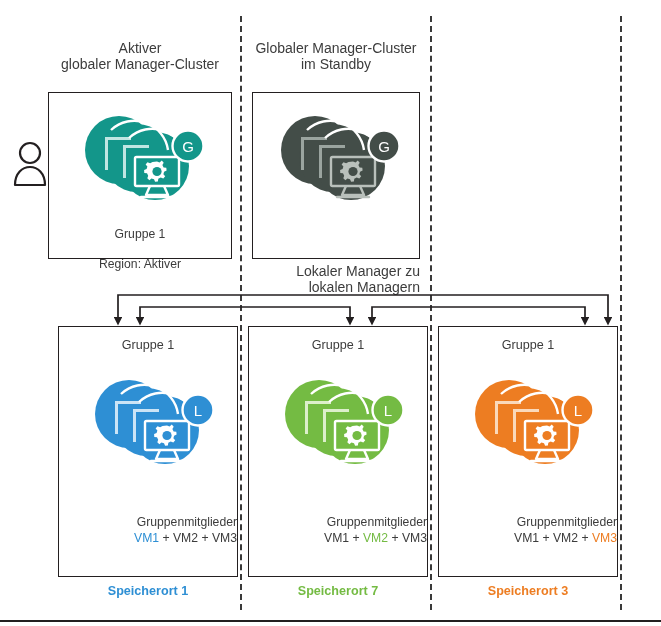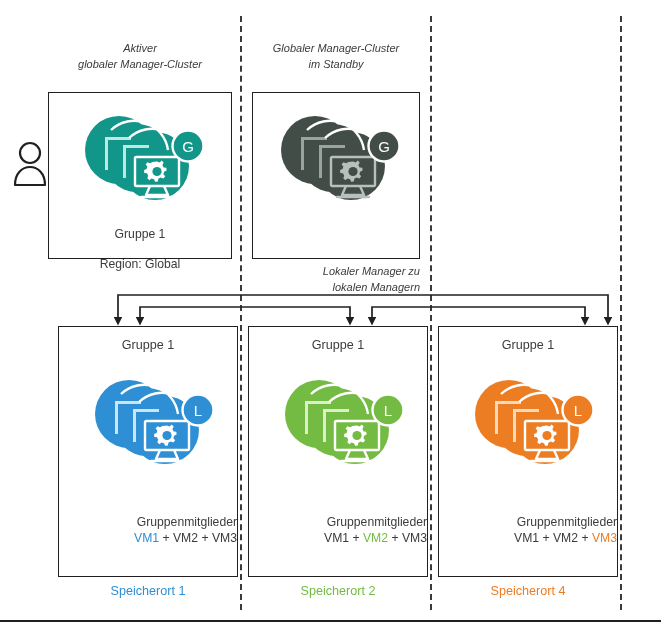--- a/index.html
+++ b/index.html
@@ -23,40 +23,39 @@
 
   
   .panel{
     position:absolute;border:1.6px solid #231f20;background:#fff;
     box-sizing:border-box;
   }
 
   
   .caption{
     position:absolute;text-align:center;
-    font-size:11px;line-height:16px;color:#3c3c3c;
+    font-size:14px;line-height:16px;color:#3c3c3c;
     white-space:pre-line;
-    font-style:italic;
   }
   .panel-title{
     position:absolute;text-align:center;width:100%;
     font-size:12.6px;line-height:16px;color:#3c3c3c;
   }
   .panel-foot{
     position:absolute;text-align:center;width:100%;
     font-size:12.2px;line-height:15px;color:#3c3c3c;
     white-space:pre-line;
   }
   .members{
     position:absolute;text-align:right;width:100%;
     font-size:12.2px;line-height:16px;color:#3c3c3c;
   }
   .store-label{
     position:absolute;text-align:center;
-    font-size:12.6px;line-height:16px;
+    font-size:12.6px;line-height:16px;font-weight:bold;
   }
 
   svg{display:block;}
   .icon-wrap{position:absolute;}
   .person{position:absolute;}
   .connector{position:absolute;left:0;top:0;}
 </style>
 </head>
 <body>
 
@@ -105,21 +104,21 @@
         </g>
         <circle cx="82" cy="66.5" r="4.6" fill="#13968A"></circle>
 
         <circle cx="113" cy="41" r="15.5" fill="#13968A" stroke="#ffffff" stroke-width="2.4"></circle>
         <text x="113" y="46.5" text-anchor="middle" font-family="Liberation Sans, sans-serif" font-size="15" fill="#ffffff">G</text>
       </svg>
     </div>
 
     <div class="panel-foot" style="left:0;top:119px;">
       <span>Gruppe 1</span><br>
-      <span>Region: Global</span>
+      <span>Region: Aktiver</span>
     </div>
   </div>
 
   <div class="panel" style="left:252px;top:92px;width:168px;height:167px;">
 
     <div class="icon-wrap" style="left:18px;top:12px;">
       <svg width="132" height="108" viewBox="0 0 132 108" aria-hidden="true">
         <g fill="#434D48">
           <circle cx="44" cy="45" r="34"></circle>
           <circle cx="62" cy="53" r="34"></circle>
@@ -221,21 +220,21 @@
         <circle cx="113" cy="41" r="15.5" fill="#74BB43" stroke="#ffffff" stroke-width="2.4"></circle>
         <text x="113" y="46.5" text-anchor="middle" font-family="Liberation Sans, sans-serif" font-size="15" fill="#ffffff">L</text>
       </svg>
     </div>
 
     <div class="members" style="left:0;top:187px;">
       <span>Gruppenmitglieder</span><br>
       <span>VM1</span><span> + </span><span style="color:#74BB43;">VM2</span><span> + </span><span>VM3</span>
     </div>
   </div>
-  <div class="store-label" style="left:248px;top:583px;width:180px;color:#74BB43;">Speicherort 2</div>
+  <div class="store-label" style="left:248px;top:583px;width:180px;color:#74BB43;">Speicherort 7</div>
 
   <div class="panel" style="left:438px;top:326px;width:180px;height:251px;">
     <div class="panel-title" style="left:0;top:10px;">Gruppe 1</div>
 
     <div class="icon-wrap" style="left:26px;top:42px;">
       <svg width="132" height="108" viewBox="0 0 132 108" aria-hidden="true">
         <g fill="#ED7D22">
           <circle cx="44" cy="45" r="34"></circle>
           <circle cx="62" cy="53" r="34"></circle>
           <circle cx="80" cy="61" r="34"></circle>
@@ -255,17 +254,17 @@
         <circle cx="113" cy="41" r="15.5" fill="#ED7D22" stroke="#ffffff" stroke-width="2.4"></circle>
         <text x="113" y="46.5" text-anchor="middle" font-family="Liberation Sans, sans-serif" font-size="15" fill="#ffffff">L</text>
       </svg>
     </div>
 
     <div class="members" style="left:0;top:187px;">
       <span>Gruppenmitglieder</span><br>
       <span>VM1</span><span> + </span><span>VM2</span><span> + </span><span style="color:#ED7D22;">VM3</span>
     </div>
   </div>
-  <div class="store-label" style="left:438px;top:583px;width:180px;color:#ED7D22;">Speicherort 4</div>
+  <div class="store-label" style="left:438px;top:583px;width:180px;color:#ED7D22;">Speicherort 3</div>
 
   <div class="bottom-rule" style="top:620px;"></div>
 
 </div>
 
 </body></html>

